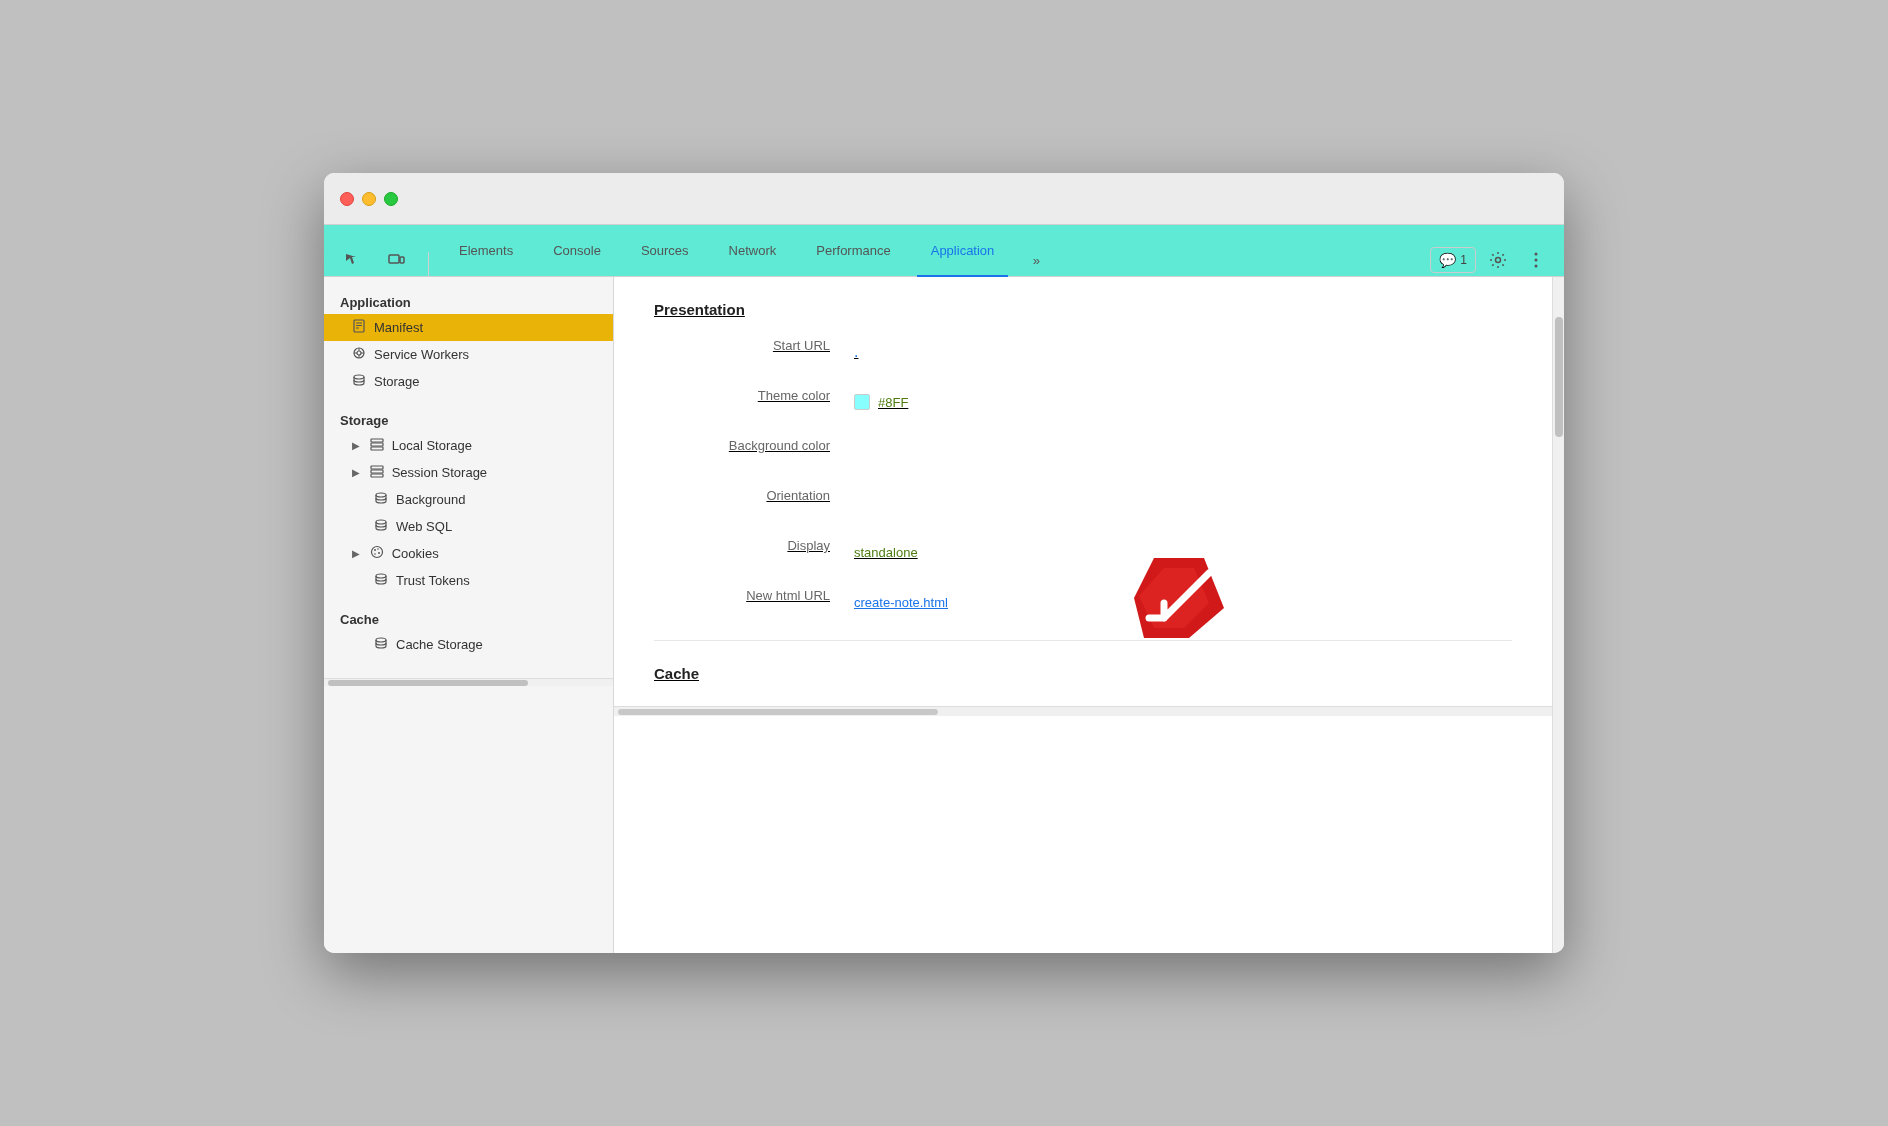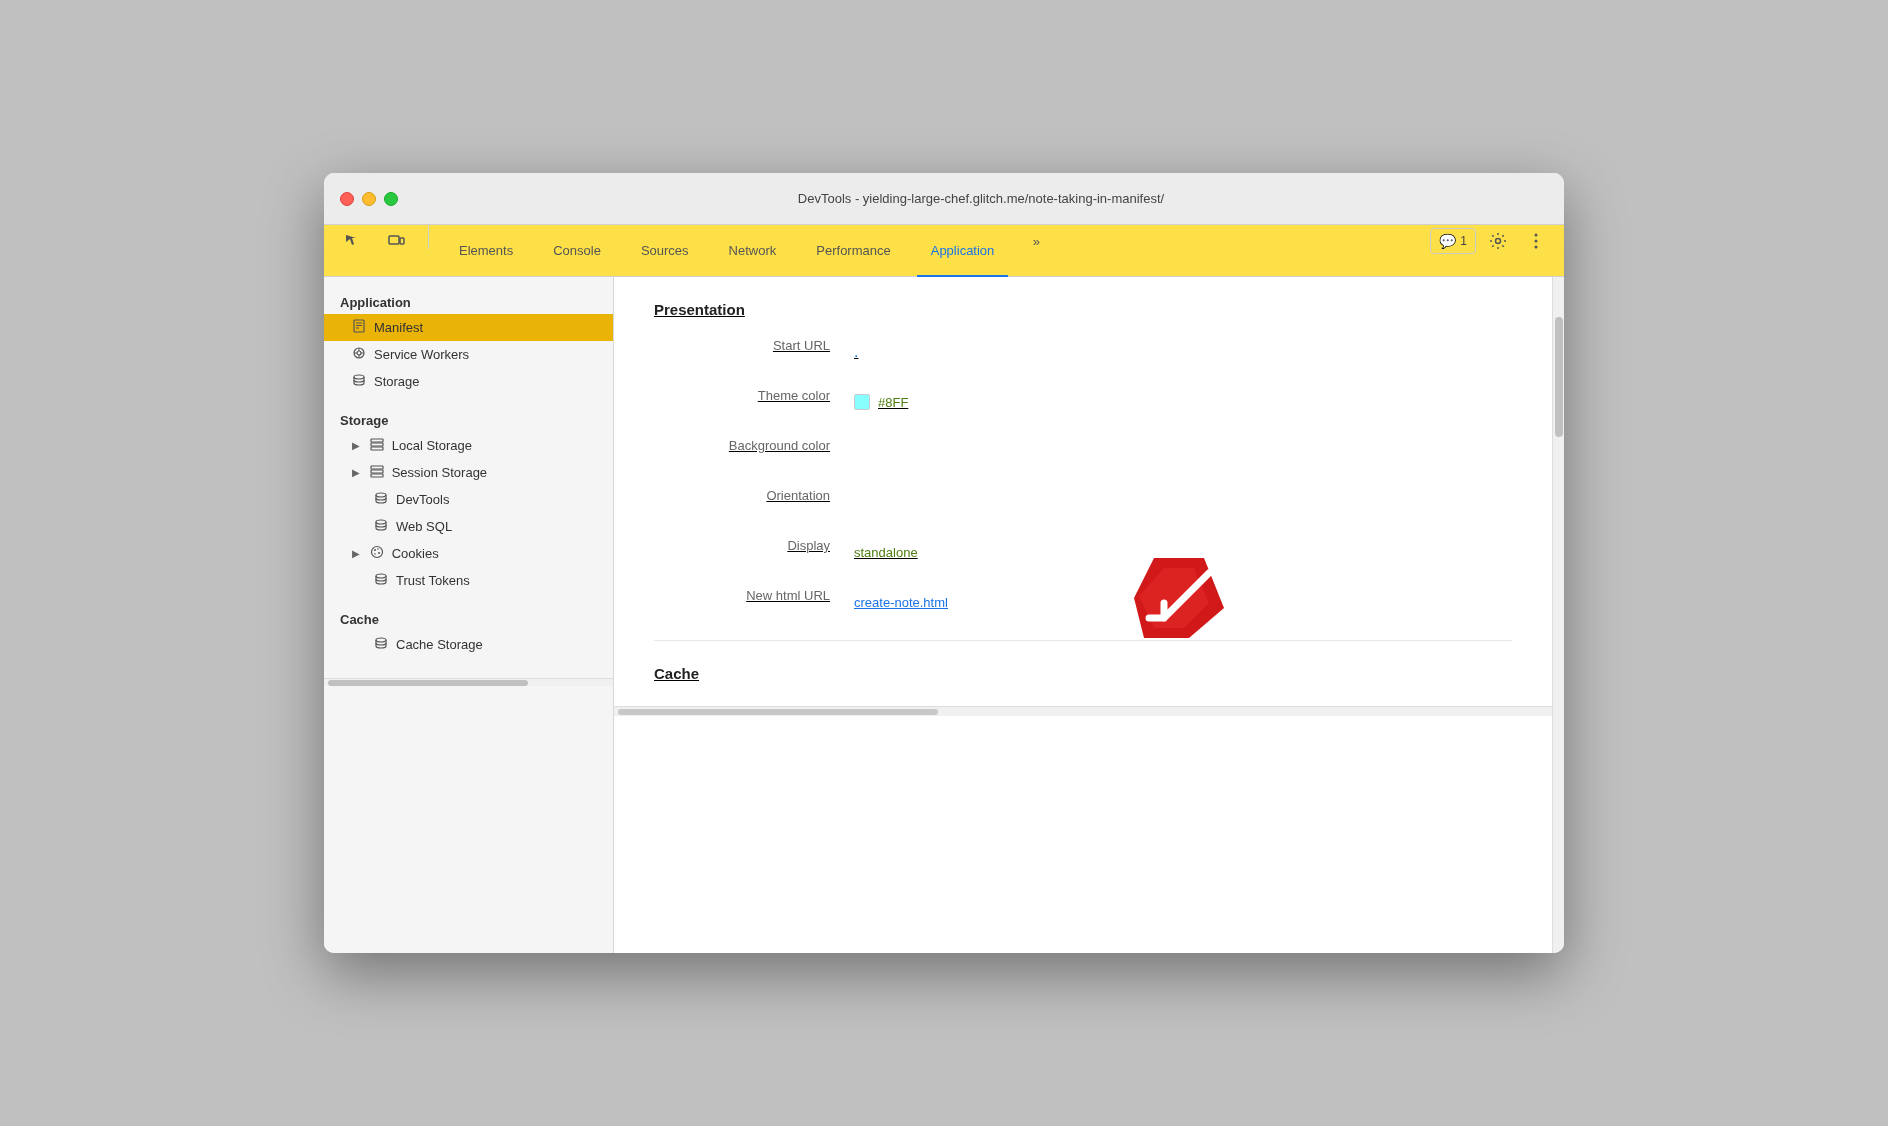--- a/index.html
+++ b/index.html
@@ -47,24 +47,24 @@
     .tl-green { background: #28c840; border: 1px solid #1aab29; }
     .title-text {
       flex: 1;
       text-align: center;
       font-size: 13px;
       color: #444;
       font-weight: 500;
     }
     
     .toolbar {
-      background: #fde047;
+      background: #5eead4;
       height: 52px;
       display: flex;
-      align-items: flex-start;
+      align-items: flex-end;
       padding: 0 12px;
       border-bottom: 1px solid #d0d0d0;
       flex-shrink: 0;
       gap: 12px;
     }
     .toolbar-icon-btn {
       width: 32px;
       height: 32px;
       display: flex;
       align-items: center;
@@ -260,21 +260,20 @@
 <body>
 
 <div class="window">
 
   <div class="title-bar">
     <div class="traffic-lights">
       <div class="traffic-light tl-red"></div>
       <div class="traffic-light tl-yellow"></div>
       <div class="traffic-light tl-green"></div>
     </div>
-    <span class="title-text">DevTools - yielding-large-chef.glitch.me/note-taking-in-manifest/</span>
   </div>
 
   <div class="toolbar">
     <button class="toolbar-icon-btn" title="Inspect element">
       <svg width="18" height="18" viewBox="0 0 18 18" fill="none">
         <path d="M3 3 L3 10 L7 7 L9 13 L11 12 L9 6 L13 6 Z" fill="#555"></path>
       </svg>
     </button>
     <button class="toolbar-icon-btn" title="Toggle device toolbar">
       <svg width="18" height="18" viewBox="0 0 18 18" fill="none">
@@ -397,21 +396,21 @@
 
       <div class="sidebar-item">
         <span style="width:14px; display:inline-block;"></span>
         <span class="icon">
           <svg width="14" height="14" viewBox="0 0 14 14">
               <ellipse cx="7" cy="4" rx="5" ry="2" fill="none" stroke="#555" stroke-width="1.2"></ellipse>
               <path d="M2 4v3c0 1.1 2.24 2 5 2s5-.9 5-2V4" fill="none" stroke="#555" stroke-width="1.2"></path>
               <path d="M2 7v3c0 1.1 2.24 2 5 2s5-.9 5-2V7" fill="none" stroke="#555" stroke-width="1.2"></path>
             </svg>
         </span>
-        <span>DevTools</span>
+        <span>Background</span>
       </div>
 
       <div class="sidebar-item">
         <span style="width:14px; display:inline-block;"></span>
         <span class="icon">
           <svg width="14" height="14" viewBox="0 0 14 14">
               <ellipse cx="7" cy="4" rx="5" ry="2" fill="none" stroke="#555" stroke-width="1.2"></ellipse>
               <path d="M2 4v3c0 1.1 2.24 2 5 2s5-.9 5-2V4" fill="none" stroke="#555" stroke-width="1.2"></path>
               <path d="M2 7v3c0 1.1 2.24 2 5 2s5-.9 5-2V7" fill="none" stroke="#555" stroke-width="1.2"></path>
             </svg>

